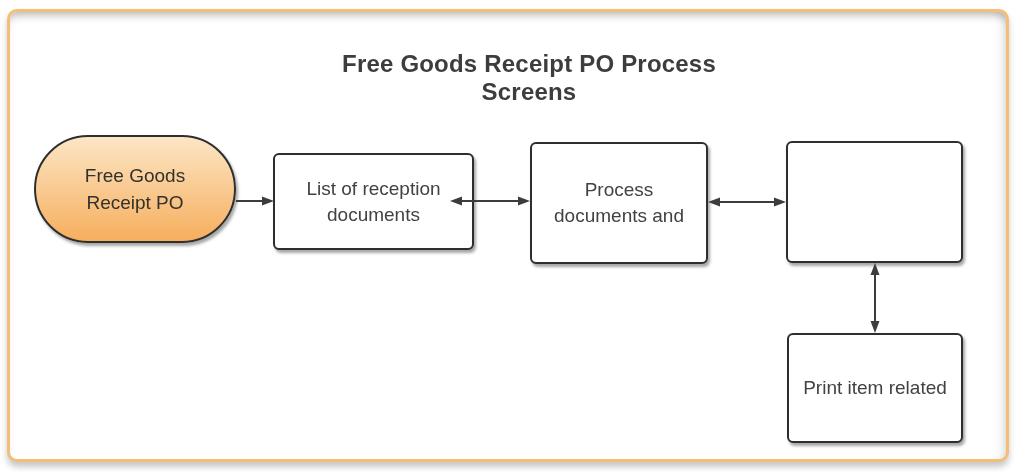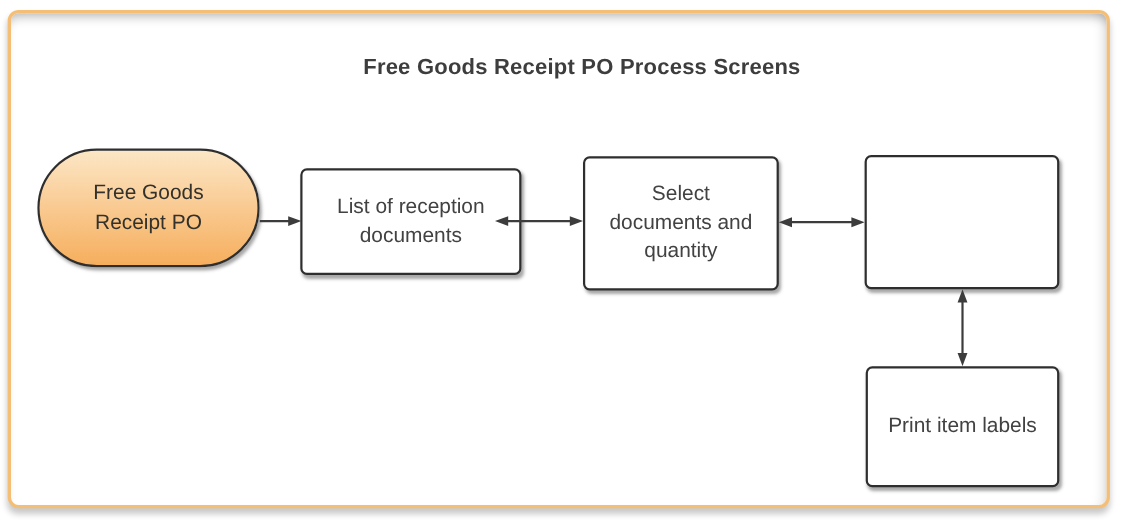--- a/index.html
+++ b/index.html
@@ -32,21 +32,21 @@
     box-shadow:
       0 5px 6px rgba(0,0,0,0.22),
       inset 0 9px 10px -6px rgba(0,0,0,0.28),
       inset -10px 2px 12px -9px rgba(0,0,0,0.18);
   }
   .title {
     position: absolute;
     left: 299px; top: 50px;
     width: 460px;
     text-align: center;
-    font-size: 20px;
+    font-size: 24px;
     font-weight: bold;
     color: var(--title-text);
     letter-spacing: 0.2px;
   }
   .node {
     position: absolute;
     background: #ffffff;
     border: 2px solid var(--node-border);
     border-radius: 6px;
     box-shadow: 2px 3px 3px rgba(0,0,0,0.35);
@@ -98,34 +98,33 @@
 
   <div class="node" id="node-list">
     <div class="label">
       <span class="ln">List of reception</span>
       <span class="ln">documents</span>
     </div>
   </div>
 
   <div class="node" id="node-select">
     <div class="label">
-      <span class="ln">Select</span>
+      <span class="ln">Process</span>
       <span class="ln">documents and</span>
-      <span class="ln">quantity</span>
     </div>
   </div>
 
   <div class="node" id="node-qty">
     <div class="label">
     </div>
   </div>
 
   <div class="node" id="node-print">
     <div class="label">
-      <span class="ln">Print item labels</span>
+      <span class="ln">Print item related</span>
     </div>
   </div>
 
   <svg class="arrow" id="arrow-start-list" width="38" height="16" viewBox="0 0 38 16">
     <line x1="0" y1="8" x2="28" y2="8"></line>
     <polygon points="38,8 26,3.5 26,12.5"></polygon>
   </svg>
 
   <svg class="arrow" id="arrow-list-select" width="80" height="16" viewBox="0 0 80 16">
     <line x1="10" y1="8" x2="70" y2="8"></line>

